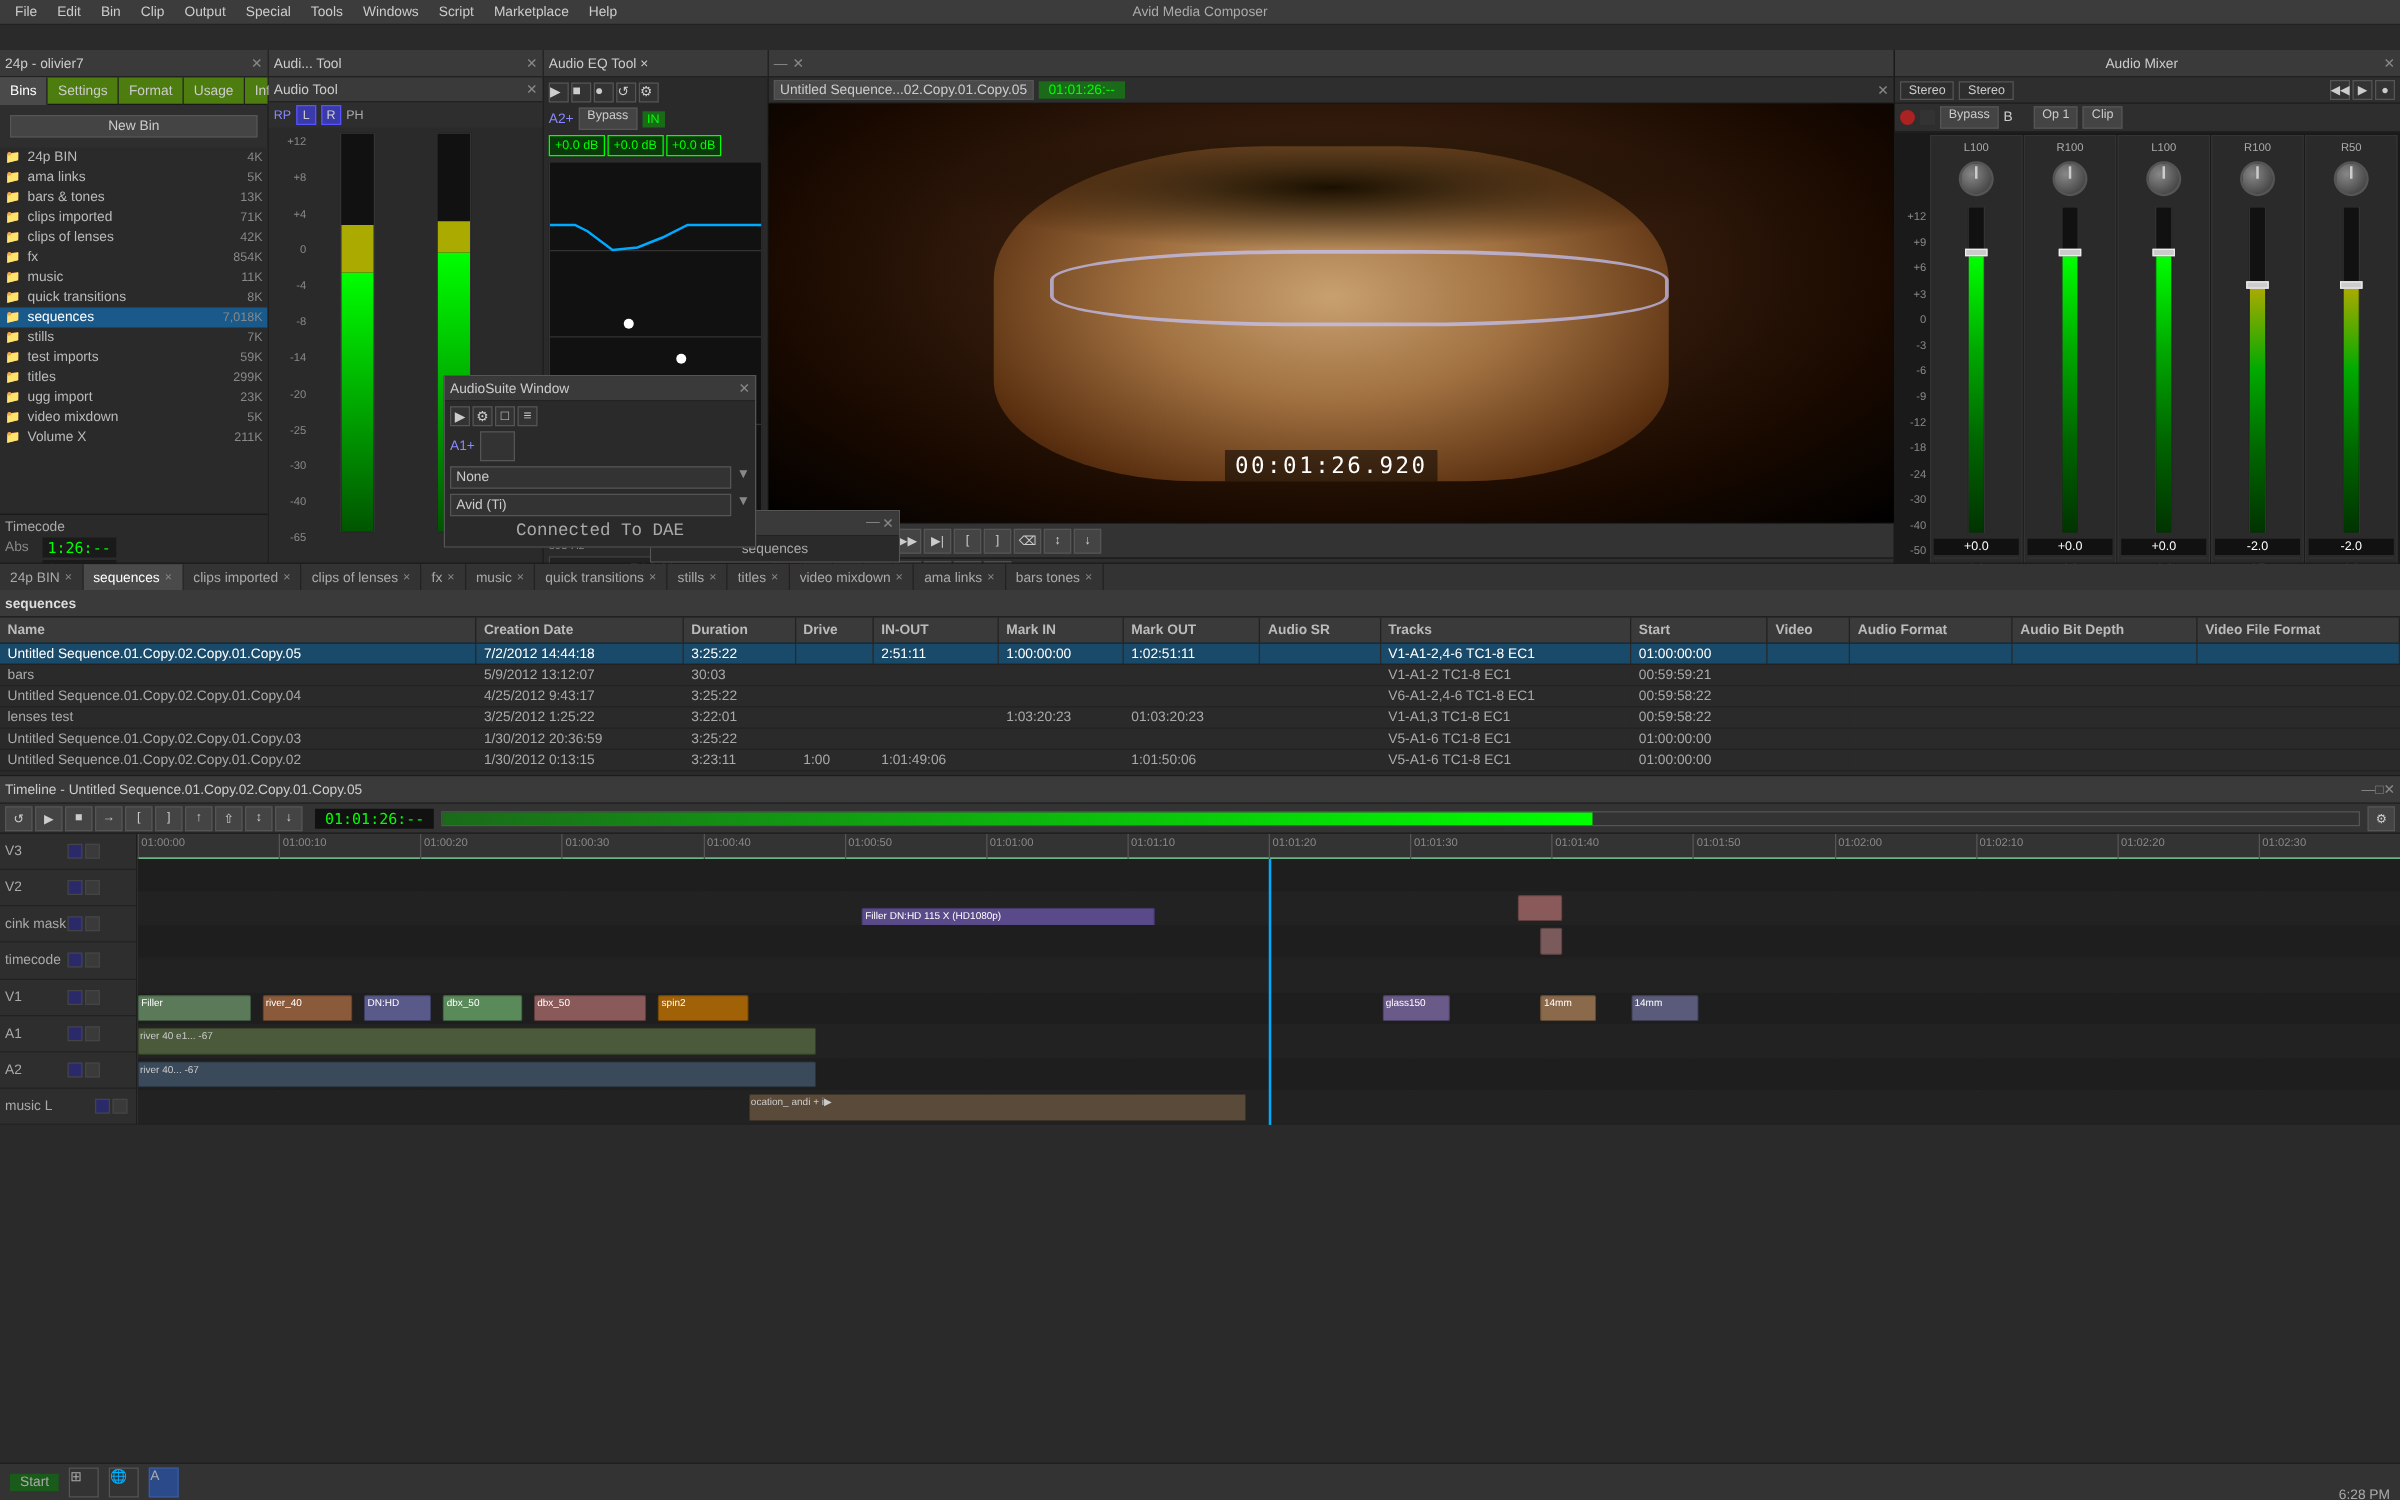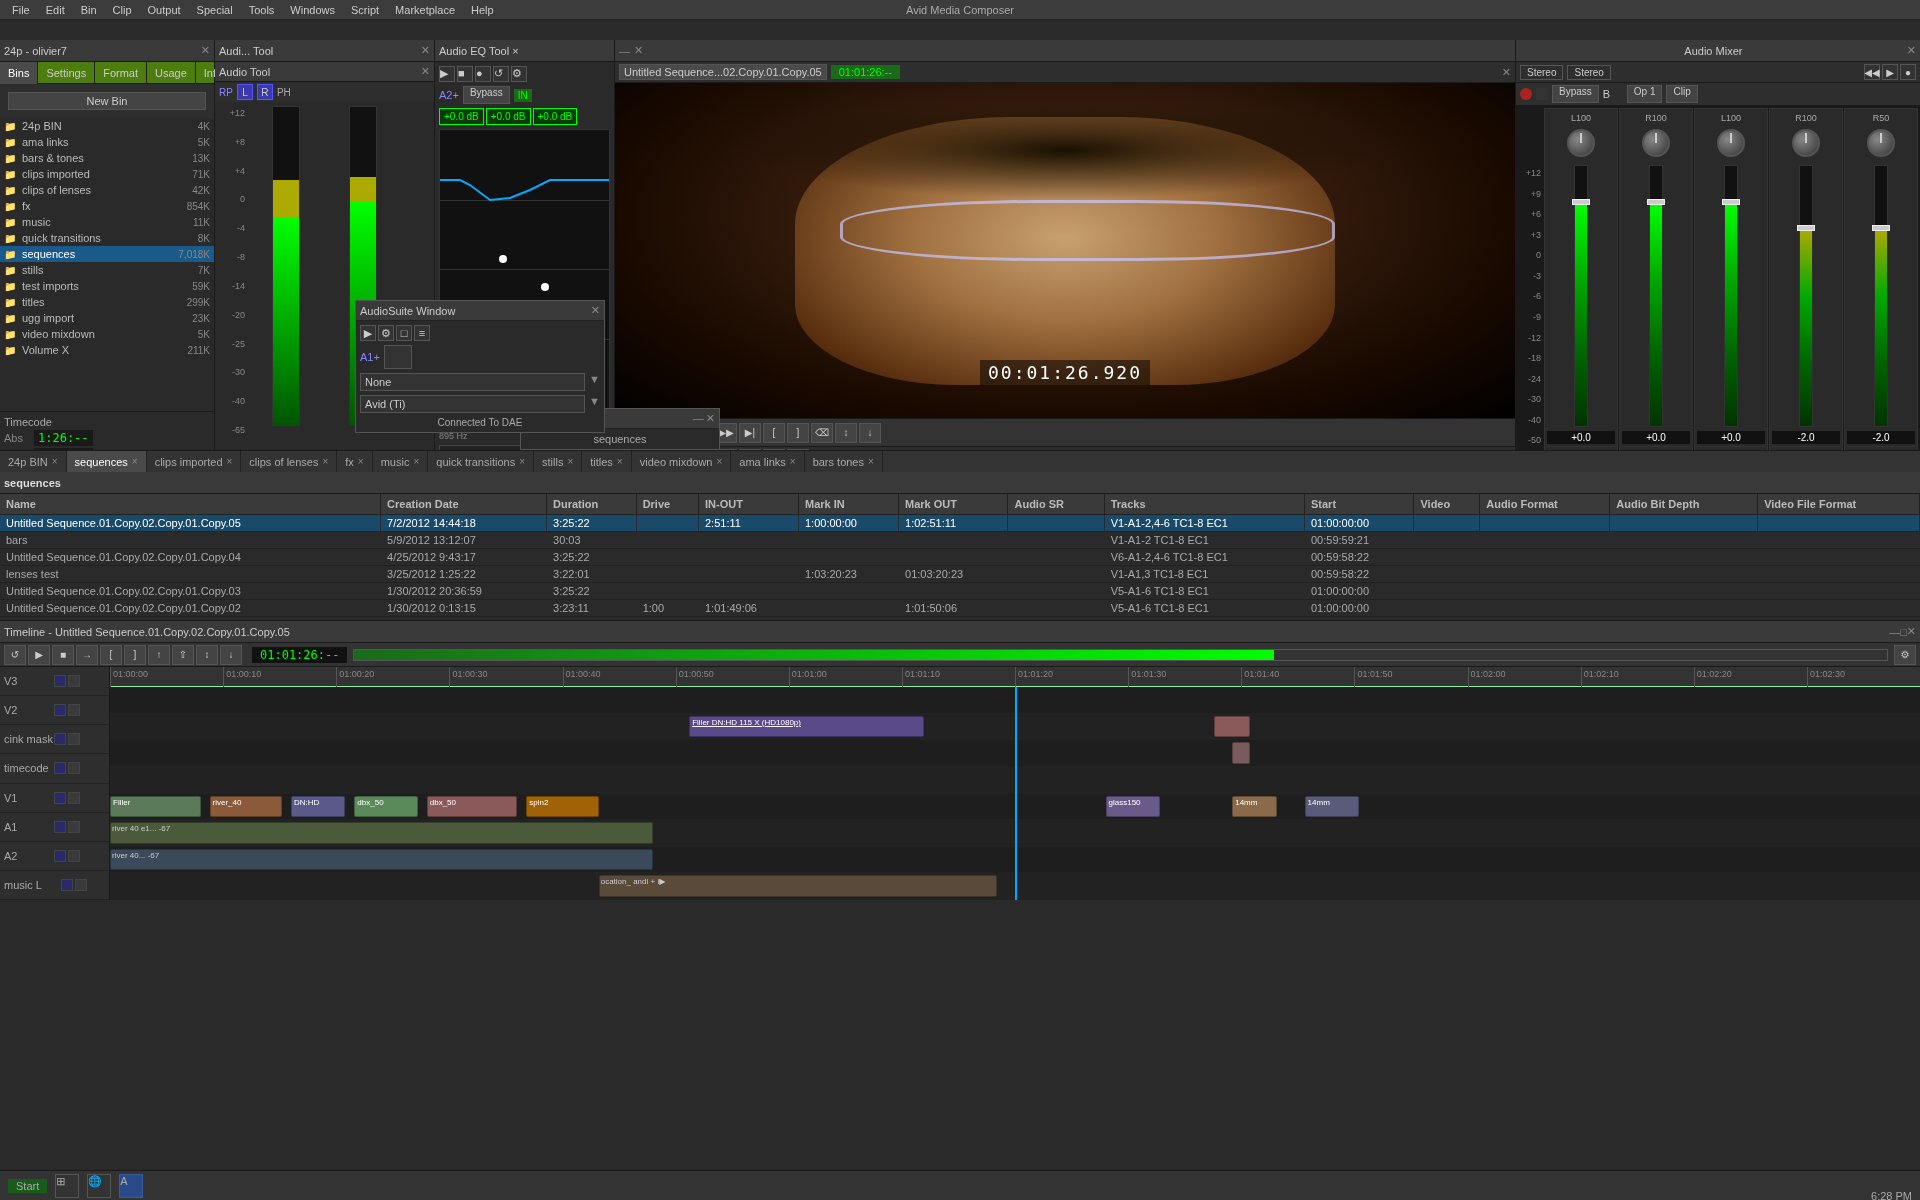--- a/index.html
+++ b/index.html
@@ -1032,21 +1032,21 @@
       </div>
     </div>
         <div style="height: 12.5%; display: flex; align-items: center; padding: 0px 4px; font-size: 11px; border-bottom: 1px solid rgb(34, 34, 34); color: rgb(170, 170, 170);">
       <span style="width:50px;">A2</span>
       <div style="display:flex;gap:2px;">
         <div style="width:12px;height:12px;background:#2a2a6a;border:1px solid #444;cursor:pointer;"></div>
         <div style="width:12px;height:12px;background:#3a3a3a;border:1px solid #444;cursor:pointer;"></div>
       </div>
     </div>
         <div style="height: 12.5%; display: flex; align-items: center; padding: 0px 4px; font-size: 11px; border-bottom: 1px solid rgb(34, 34, 34); color: rgb(170, 170, 170);">
-      <span style="width:57px;">music L</span>
+      <span style="width:72px;">music L</span>
       <div style="display:flex;gap:2px;">
         <div style="width:12px;height:12px;background:#2a2a6a;border:1px solid #444;cursor:pointer;"></div>
         <div style="width:12px;height:12px;background:#3a3a3a;border:1px solid #444;cursor:pointer;"></div>
       </div>
     </div>
       </div>
 
     <div style="flex:1;display:flex;flex-direction:column;overflow:hidden;position:relative;">
 
       <div style="height:20px;background:#333;border-bottom:1px solid #86efac;display:flex;align-items:flex-end;overflow:hidden;flex-shrink:0;" id="timeline-ruler">
@@ -1066,21 +1066,21 @@
           <div style="position: absolute; left: 81.25%; top: 0px; height: 100%; border-left: 1px solid rgb(85, 85, 85); padding-left: 2px; padding-top: 2px; font-size: 9px; color: rgb(136, 136, 136); white-space: nowrap;">01:02:10</div>
           <div style="position: absolute; left: 87.5%; top: 0px; height: 100%; border-left: 1px solid rgb(85, 85, 85); padding-left: 2px; padding-top: 2px; font-size: 9px; color: rgb(136, 136, 136); white-space: nowrap;">01:02:20</div>
           <div style="position: absolute; left: 93.75%; top: 0px; height: 100%; border-left: 1px solid rgb(85, 85, 85); padding-left: 2px; padding-top: 2px; font-size: 9px; color: rgb(136, 136, 136); white-space: nowrap;">01:02:30</div>
         </div>
 
       <div style="flex:1;position:relative;overflow:hidden;" id="tracks-content">
 
         <div style="position:absolute;top:0;bottom:0;left:50%;width:2px;background:#00aaff;z-index:10;"></div>
       <div style="position: absolute; left: 0px; right: 0px; top: 0%; height: 12.5%; border-bottom: 1px solid rgb(34, 34, 34); background: rgb(30, 30, 30);"></div>
           <div style="position: absolute; left: 0px; right: 0px; top: 12.5%; height: 12.5%; border-bottom: 1px solid rgb(34, 34, 34); background: rgb(34, 34, 34);">
-            <div style="position: absolute; left: 32%; width: 13%; top: 2px; height: calc(100% - 4px); background: rgb(90, 74, 138); border: 1px solid rgba(0, 0, 0, 0.3); font-size: 8px; color: rgb(255, 255, 255); padding: 1px 2px; overflow: hidden; border-radius: 2px; text-decoration: underline;">Filler DN:HD 115 X (HD1080p)</div>
+            <div style="position: absolute; left: 32%; width: 13%; top: 12px; height: calc(100% - 4px); background: rgb(90, 74, 138); border: 1px solid rgba(0, 0, 0, 0.3); font-size: 8px; color: rgb(255, 255, 255); padding: 1px 2px; overflow: hidden; border-radius: 2px;">Filler DN:HD 115 X (HD1080p)</div>
             <div style="position: absolute; left: 61%; width: 2%; top: 2px; height: calc(100% - 4px); background: rgb(138, 90, 90); border: 1px solid rgba(0, 0, 0, 0.3); border-radius: 2px;"></div>
           </div>
           <div style="position: absolute; left: 0px; right: 0px; top: 25%; height: 12.5%; border-bottom: 1px solid rgb(34, 34, 34); background: rgb(30, 30, 30);">
             <div style="position: absolute; left: 62%; width: 1%; top: 2px; height: calc(100% - 4px); background: rgb(122, 90, 90); border: 1px solid rgba(0, 0, 0, 0.3); border-radius: 2px;"></div>
           </div>
           <div style="position: absolute; left: 0px; right: 0px; top: 37.5%; height: 12.5%; border-bottom: 1px solid rgb(34, 34, 34); background: rgb(34, 34, 34);"></div>
           <div style="position: absolute; left: 0px; right: 0px; top: 50%; height: 12.5%; border-bottom: 1px solid rgb(34, 34, 34); background: rgb(30, 30, 30);">
             <div style="position: absolute; left: 0%; width: 5%; top: 2px; height: calc(100% - 4px); background: rgb(90, 122, 90); border: 1px solid rgba(0, 0, 0, 0.3); font-size: 8px; color: rgb(255, 255, 255); padding: 1px 2px; overflow: hidden; border-radius: 2px;">Filler</div>
             <div style="position: absolute; left: 5.5%; width: 4%; top: 2px; height: calc(100% - 4px); background: rgb(138, 90, 58); border: 1px solid rgba(0, 0, 0, 0.3); font-size: 8px; color: rgb(255, 255, 255); padding: 1px 2px; overflow: hidden; border-radius: 2px;">river_40</div>
             <div style="position: absolute; left: 10%; width: 3%; top: 2px; height: calc(100% - 4px); background: rgb(90, 90, 138); border: 1px solid rgba(0, 0, 0, 0.3); font-size: 8px; color: rgb(255, 255, 255); padding: 1px 2px; overflow: hidden; border-radius: 2px;">DN:HD</div>
@@ -1154,15 +1154,15 @@
     <div style="display:flex;gap:4px;margin-bottom:4px;">
       <div style="flex:1;background:#333;border:1px solid #555;padding:2px 4px;cursor:pointer;font-size:11px;">None</div>
       <span style="color:#888;">▼</span>
     </div>
 
     <div style="display:flex;gap:4px;margin-bottom:4px;">
       <div style="flex:1;background:#333;border:1px solid #555;padding:2px 4px;cursor:pointer;font-size:11px;">Avid (Ti)</div>
       <span style="color:#888;">▼</span>
     </div>
 
-    <div style="color:#aaa;font-size:10px;text-align:center;">Connected To DAE</div>
+    <div style="color:#aaa;font-size:14px;text-align:center;font-family:Liberation Mono, monospace;">Connected To DAE</div>
   </div>
 </div>
 
 </body></html>

